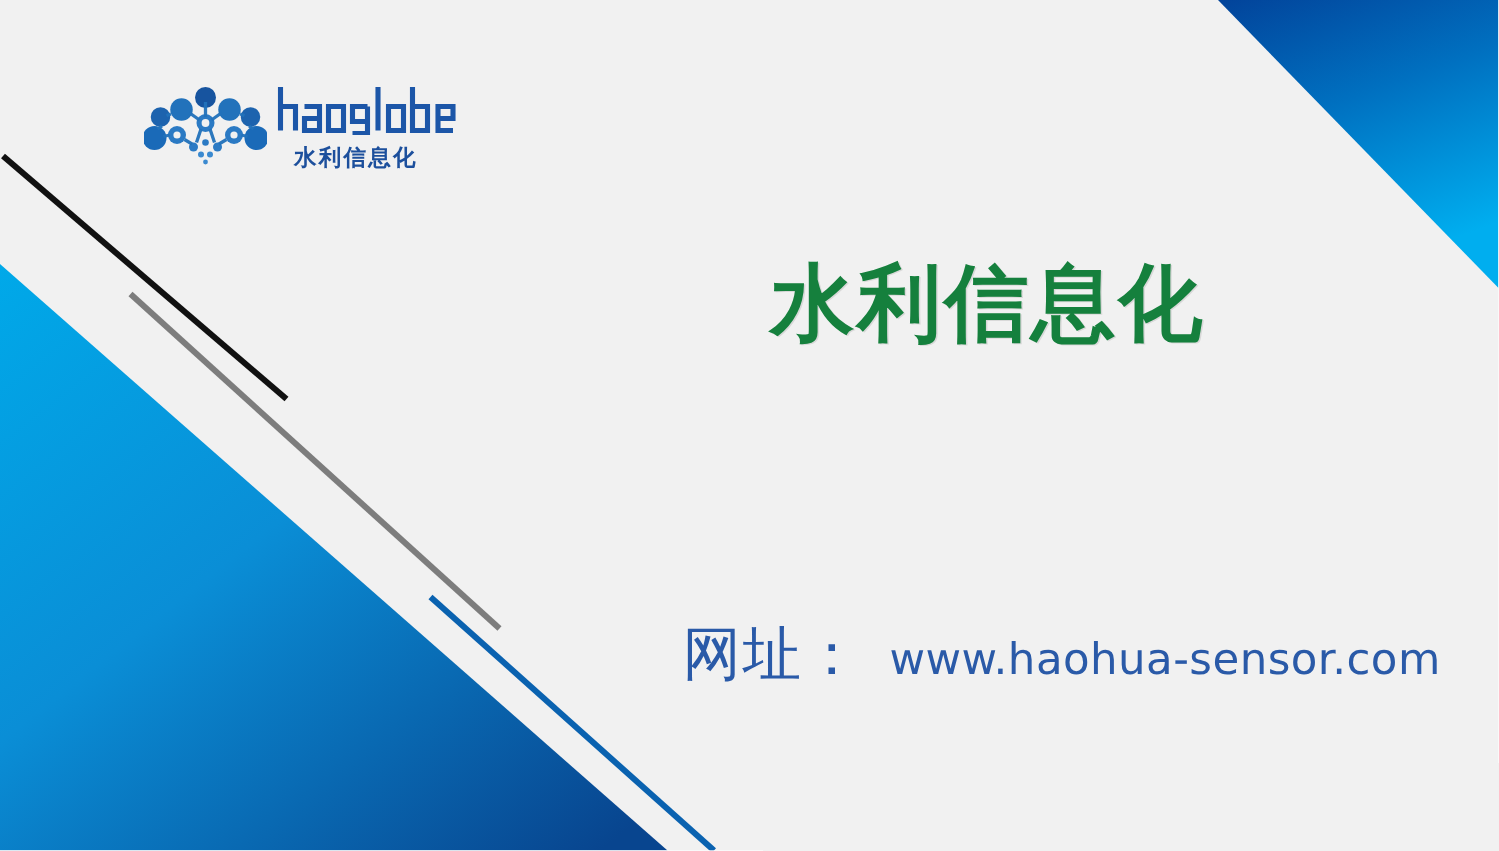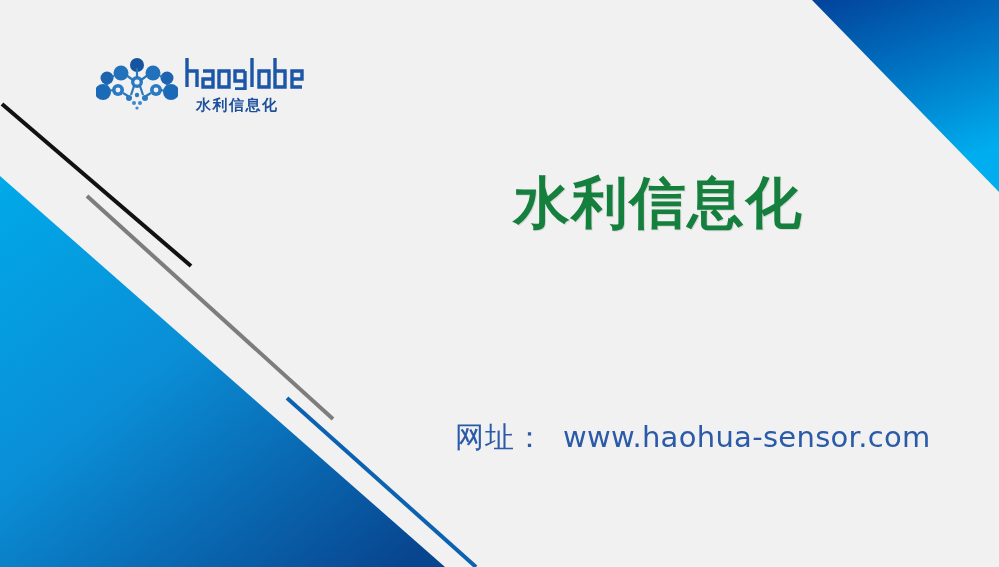--- a/index.html
+++ b/index.html
@@ -66,21 +66,21 @@
   .url-row{
     position:absolute;
     left:455px;top:420px;
     white-space:nowrap;
     color:#2a5aa8;
     font-size:30px;
     line-height:34px;
     font-family:"DejaVu Sans","Liberation Sans",sans-serif;
   }
   .url-label{
-    font-size:29px;
+    font-size:39px;
     letter-spacing:1px;
   }
   .url-value{
     font-size:29px;
     letter-spacing:0.3px;
     margin-left:18px;
     color:#2a5aa8;
   }
 </style>
 </head>

